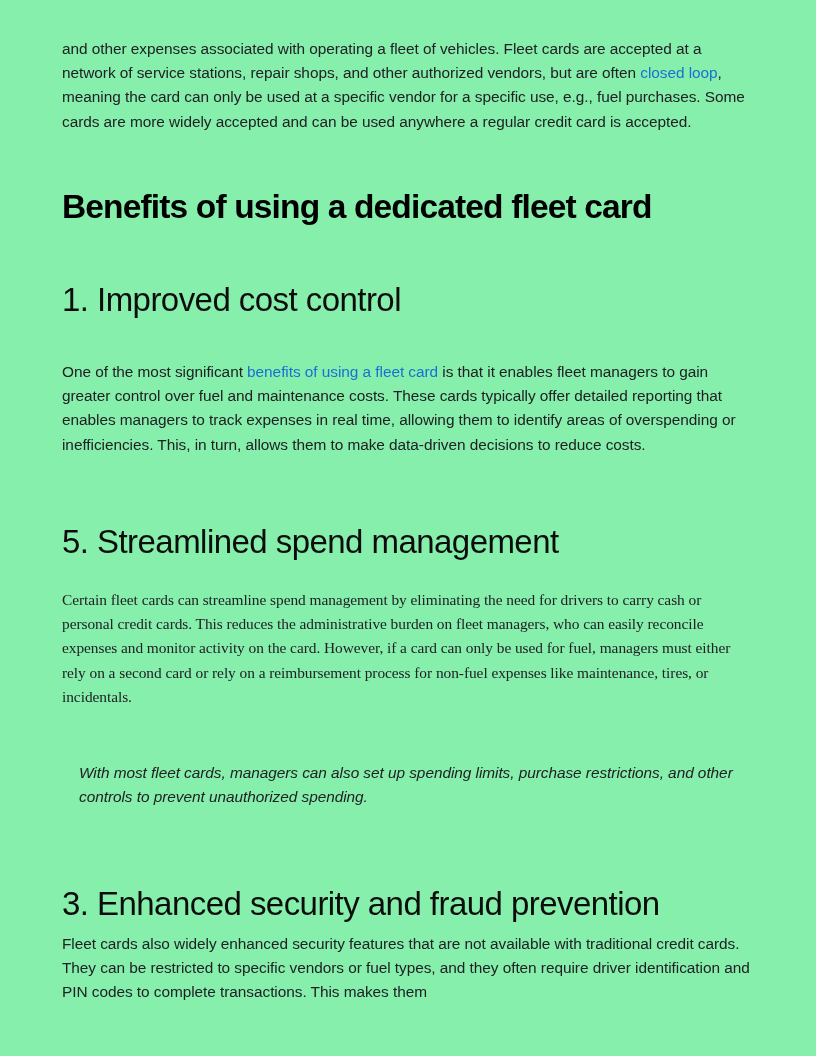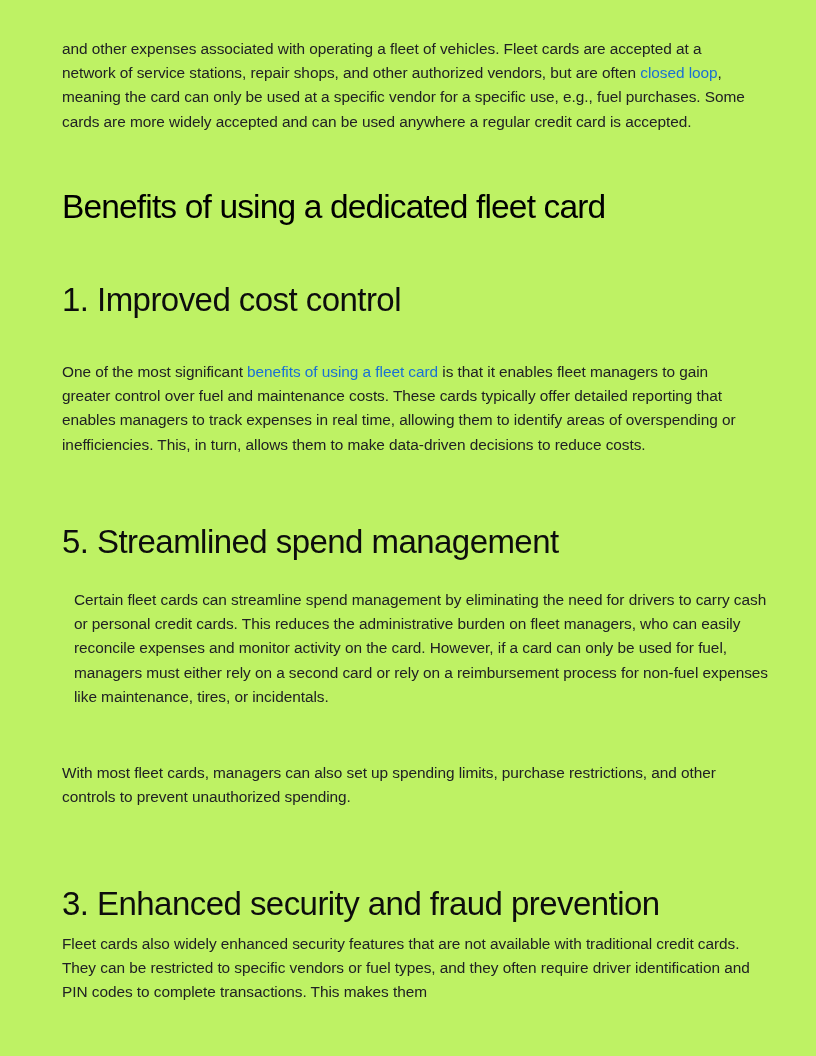--- a/index.html
+++ b/index.html
@@ -4,21 +4,21 @@
 <style>
   html, body {
     margin: 0;
     padding: 0;
     background: #ffffff;
   }
   .page {
     position: relative;
     width: 816px;
     height: 1056px;
-    background: #bef264;
+    background: #86efac;
     overflow: hidden;
     font-family: "Liberation Sans", sans-serif;
     -webkit-font-smoothing: antialiased;
   }
   .content {
     position: absolute;
     left: 62px;
     top: 0;
     width: 694px;
   }
@@ -32,40 +32,40 @@
   }
   a.inline-link {
     color: #1a6fd4;
     text-decoration: none;
     font-weight: 400;
   }
   h1.section-title {
     margin: 0;
     font-size: 33.5px;
     line-height: 40px;
-    font-weight: 400;
+    font-weight: 700;
     color: #000000;
     letter-spacing: -0.85px;
   }
   h2.sub-title {
     margin: 0;
     font-size: 33px;
     line-height: 32px;
     font-weight: 400;
     color: #0d0d0d;
     letter-spacing: -0.55px;
   }
   
   .blk-intro      { position: absolute; top: 37px;  left: 0; width: 694px; }
   .blk-h1         { position: absolute; top: 187px; left: 0; width: 694px; }
   .blk-h2-1       { position: absolute; top: 284px; left: 0; width: 694px; }
   .blk-p1         { position: absolute; top: 360px; left: 0; width: 694px; }
   .blk-h2-2       { position: absolute; top: 526px; left: 0; width: 694px; }
-  .blk-p2         { position: absolute; top: 588px; left: 12px; width: 694px; }
-  .blk-p3         { position: absolute; top: 761px; left: 0; width: 694px; }
+  .blk-p2         { position: absolute; top: 588px; left: 0; width: 694px; font-family: Liberation Serif, serif; }
+  .blk-p3         { position: absolute; top: 761px; left: 17px; width: 694px; font-style: italic; }
   .blk-h2-3       { position: absolute; top: 888px; left: 0; width: 694px; }
   .blk-p4         { position: absolute; top: 932px; left: 0; width: 694px; }
 </style>
 </head>
 <body>
 
 <div class="page">
   <div class="content">
 
     <div class="blk-intro">

